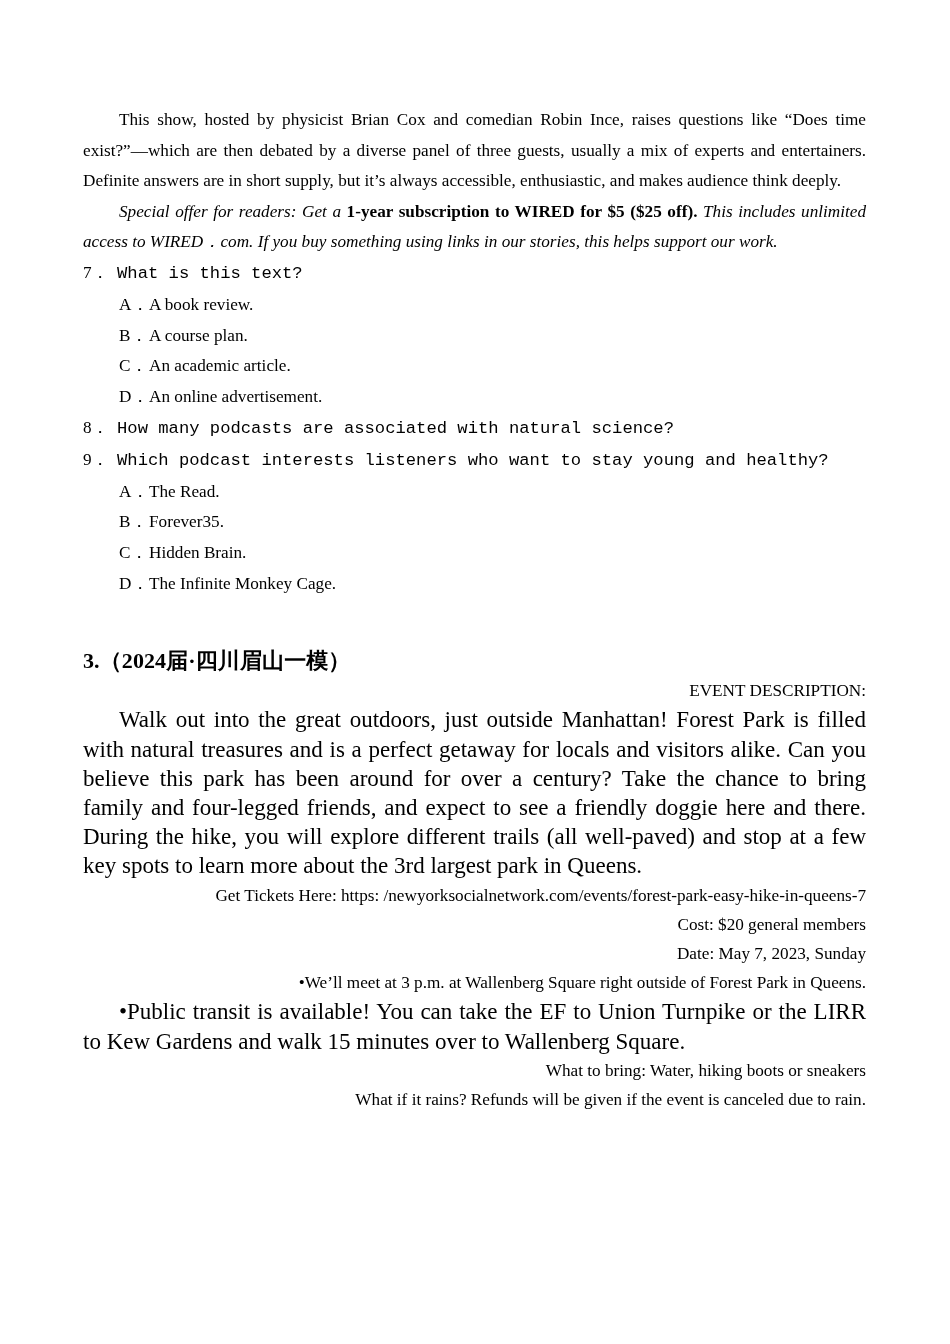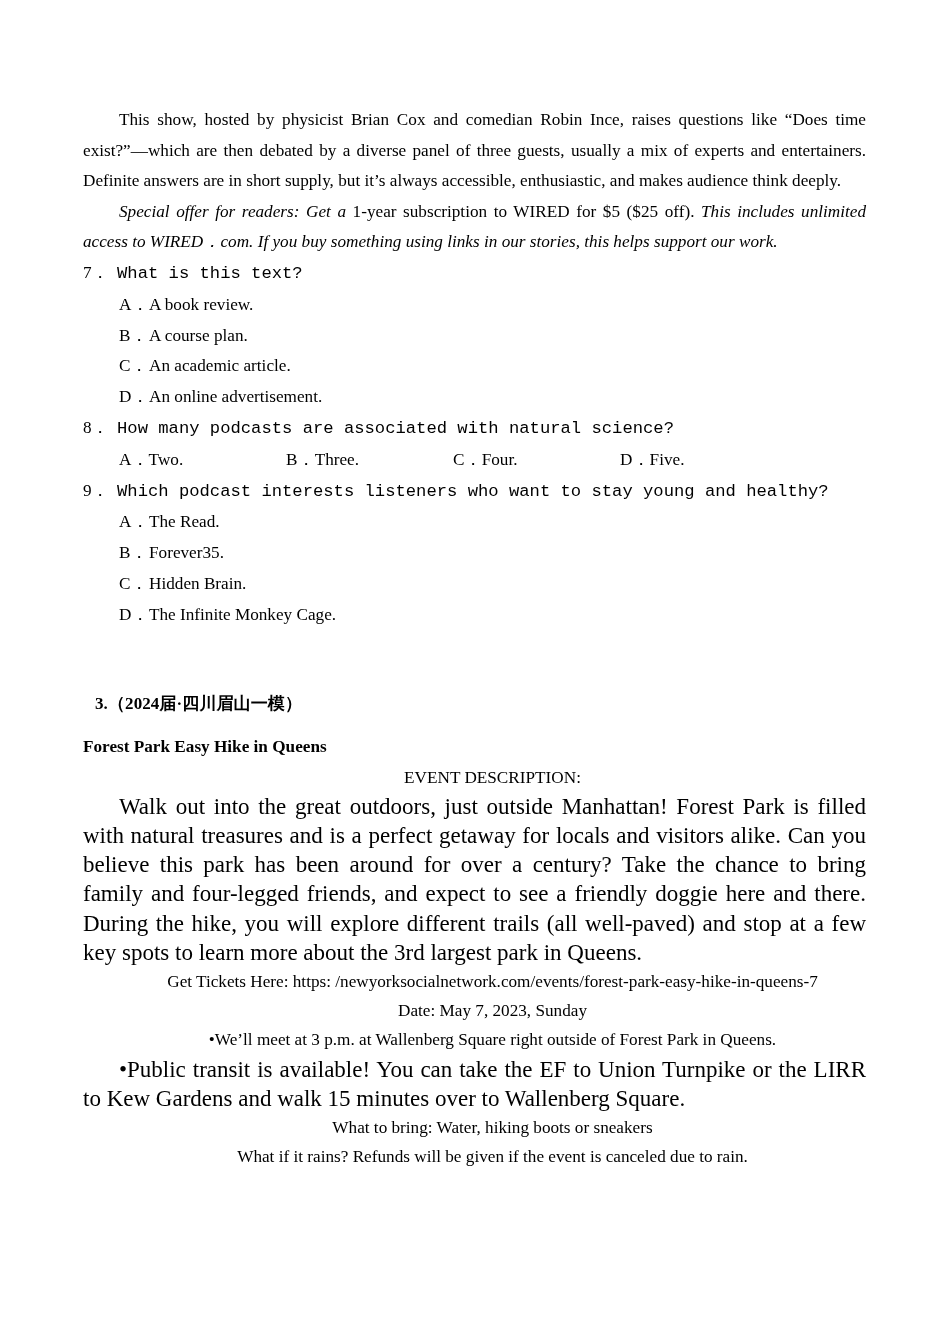--- a/index.html
+++ b/index.html
@@ -36,20 +36,21 @@
     hyphens: none;
   }
   .para.last-line-left {
     text-align-last: left;
   }
   .ital {
     font-style: italic;
   }
   .roman {
     font-style: normal;
+    font-weight: bold;
   }
 
   
   .question {
     font-size: 17.2px;
     line-height: 30.8px;
     margin: 0;
     display: flex;
     align-items: baseline;
   }
@@ -96,40 +97,40 @@
   }
   .option-inline .inline-opt:last-child {
     width: auto;
   }
 
   
   .gap {
     height: 46px;
   }
   .sec-head {
-    font-size: 17px;
+    font-size: 22px;
     line-height: 30.5px;
     font-weight: bold;
-    margin: 12px;
+    margin: 0;
     letter-spacing: 0.1px;
   }
   .sec-title {
     font-size: 17.2px;
     line-height: 31.5px;
     font-weight: bold;
     margin: 0;
   }
 
   
   .ev-line {
     font-size: 17.2px;
     line-height: 29.2px;
     margin: 0;
     text-indent: 36px;
-    text-align: center;
+    text-align: right;
   }
   .ev-line.deep {
     text-indent: 44px;
   }
   .ev-para {
     font-size: 23px;
     line-height: 29.2px;
     margin: 0;
     text-indent: 36px;
     text-align: justify;
@@ -165,26 +166,20 @@
     </div>
     <div class="option-row">
       <span class="opt-letter">D．</span>
       <span class="opt-text">An online advertisement.</span>
     </div>
 
     <div class="question">
       <span class="q-num">8．</span>
       <span class="q-text">How many podcasts are associated with natural science?</span>
     </div>
-    <div class="option-inline">
-      <span class="inline-opt"><span>A．</span><span>Two.</span></span>
-      <span class="inline-opt"><span>B．</span><span>Three.</span></span>
-      <span class="inline-opt"><span>C．</span><span>Four.</span></span>
-      <span class="inline-opt"><span>D．</span><span>Five.</span></span>
-    </div>
 
     <div class="question">
       <span class="q-num">9．</span>
       <span class="q-text">Which podcast interests listeners who want to stay young and healthy?</span>
     </div>
     <div class="option-row">
       <span class="opt-letter">A．</span>
       <span class="opt-text">The Read.</span>
     </div>
     <div class="option-row">
@@ -196,27 +191,27 @@
       <span class="opt-text">Hidden Brain.</span>
     </div>
     <div class="option-row">
       <span class="opt-letter">D．</span>
       <span class="opt-text">The Infinite Monkey Cage.</span>
     </div>
 
     <div class="gap"></div>
 
     <p class="sec-head">3.（2024届·四川眉山一模）</p>
-    <p class="sec-title">Forest Park Easy Hike in Queens</p>
 
     <p class="ev-line">EVENT DESCRIPTION:</p>
 
     <p class="ev-para">Walk out into the great outdoors, just outside Manhattan! Forest Park is filled with natural treasures and is a perfect getaway for locals and visitors alike. Can you believe this park has been around for over a century? Take the chance to bring family and four-legged friends, and expect to see a friendly doggie here and there. During the hike, you will explore different trails (all well-paved) and stop at a few key spots to learn more about the 3rd largest park in Queens.</p>
 
     <p class="ev-line">Get Tickets Here: https: /newyorksocialnetwork.com/events/forest-park-easy-hike-in-queens-7</p>
+    <p class="ev-line">Cost: $20 general members</p>
     <p class="ev-line">Date: May 7, 2023, Sunday</p>
 
     <p class="ev-line">•We’ll meet at 3 p.m. at Wallenberg Square right outside of Forest Park in Queens.</p>
     <p class="ev-para">•Public transit is available! You can take the EF to Union Turnpike or the LIRR to Kew Gardens and walk 15 minutes over to Wallenberg Square.</p>
 
     <p class="ev-line">What to bring: Water, hiking boots or sneakers</p>
     <p class="ev-line">What if it rains? Refunds will be given if the event is canceled due to rain.</p>
 
   </div>
 </div>

